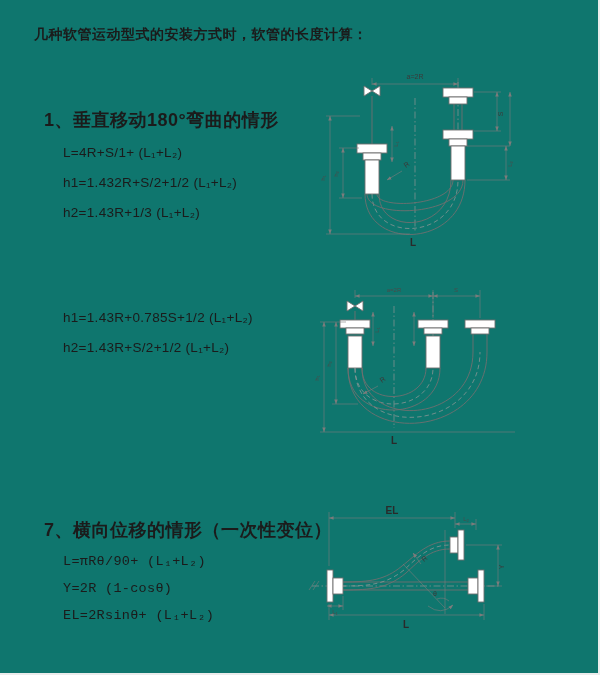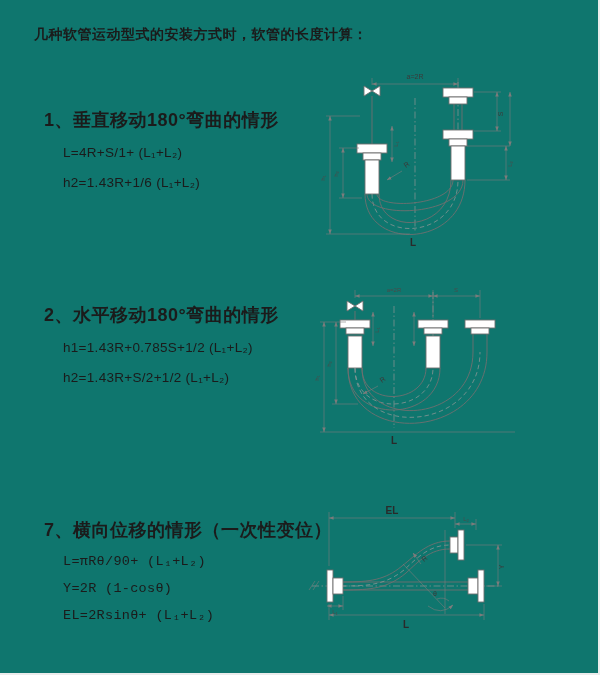--- a/index.html
+++ b/index.html
@@ -35,25 +35,25 @@
 </head>
 <body>
 
 <div class="page">
 
   <div class="title">几种软管运动型式的安装方式时，软管的长度计算：</div>
 
   <div class="sec" style="top:108px">
     <div class="sec-heading">1、垂直移动180°弯曲的情形</div>
     <div class="formula">L=4R+S/1+ (L₁+L₂)</div>
-    <div class="formula">h2=1.43R+1/6 (L₁+L₂)</div>
+    <div class="formula">h1=1.432R+S/2+1/2 (L₁+L₂)</div>
+    <div class="formula">h2=1.43R+1/3 (L₁+L₂)</div>
   </div>
 
   <div class="sec" style="top:303px">
-    <div class="sec-heading">2、水平移动180°弯曲的情形</div>
     <div class="formula">h1=1.43R+0.785S+1/2 (L₁+L₂)</div>
     <div class="formula">h2=1.43R+S/2+1/2 (L₁+L₂)</div>
   </div>
 
   <div class="sec sec3" style="top:518px">
     <div class="sec-heading">7、横向位移的情形（一次性变位）</div>
     <div class="formula">L=πRθ/90+ (L₁+L₂)</div>
     <div class="formula">Y=2R (1-cosθ)</div>
     <div class="formula">EL=2Rsinθ+ (L₁+L₂)</div>
   </div>

